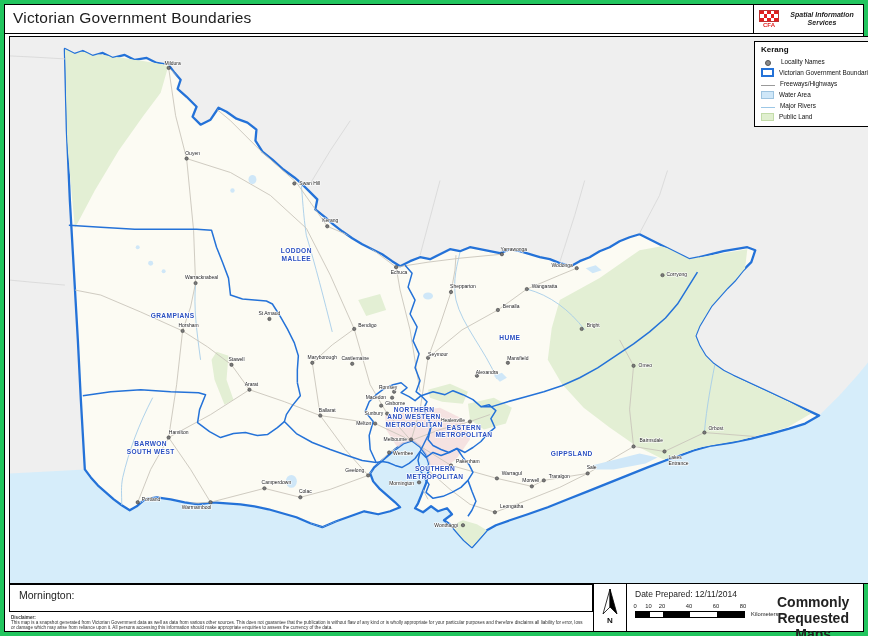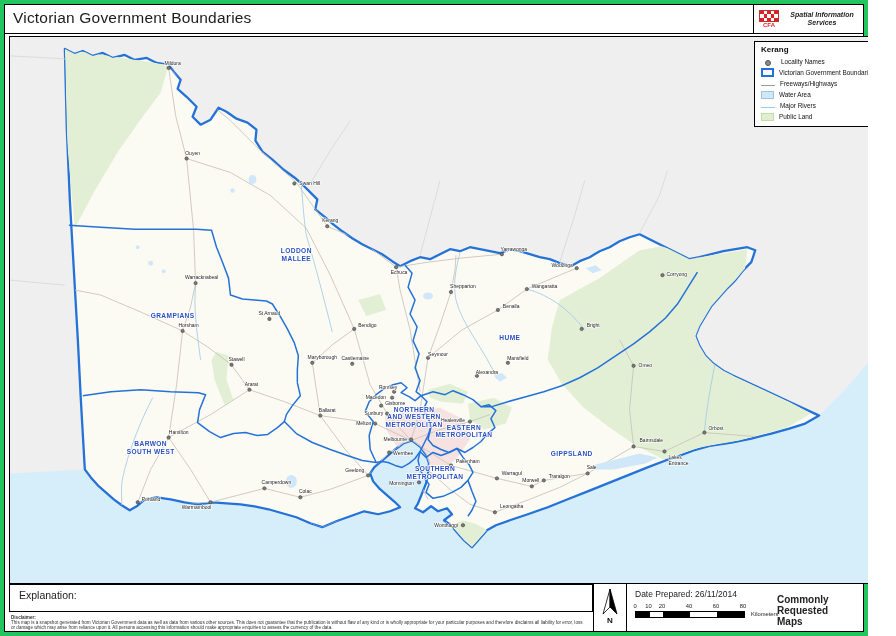--- a/index.html
+++ b/index.html
@@ -60,21 +60,21 @@
   .north-cell{width:33px;flex:none;border-right:1.4px solid #000;display:flex;flex-direction:column;align-items:center;padding-top:4px;box-sizing:border-box;}
   .north-label{font-size:8px;font-weight:bold;color:#111;margin-top:-2px;}
   .scale-cell{width:150px;flex:none;padding:5px 0 0 8px;box-sizing:border-box;}
   .date-prepared{font-size:8.5px;color:#222;}
   .scalebar-wrap{position:relative;margin-top:4px;height:22px;}
   .scale-ticks{position:relative;height:7px;}
   .scale-tick{position:absolute;top:0;font-size:5.8px;color:#222;transform:translateX(-50%);}
   .scale-bar{position:absolute;top:8px;left:0;height:5px;border:.8px solid #000;display:flex;box-sizing:content-box;}
   .scale-seg{height:100%;}
   .scale-unit{position:absolute;top:8px;font-size:5.8px;color:#222;white-space:nowrap;}
-  .product-cell{flex:1;text-align:left;padding:10px 10px 0 0;font-size:10px;font-weight:bold;color:#222;}
+  .product-cell{flex:1;text-align:center;padding:10px 10px 0 0;font-size:14px;font-weight:bold;color:#222;}
 </style>
 </head>
 <body>
 
 <div class="stage">
   <div class="page">
 
     <div class="titlebar">
       <div class="title">Victorian Government Boundaries</div>
       <div class="org-box">
@@ -327,37 +327,37 @@
               <span class="lg-icon publicland-swatch"></span>
               <span class="lg-label">Public Land</span>
             </div>
           </div>
       </div>
     </div>
 
     <div class="footer">
       <div class="foot-left">
         <div class="explanation-box">
-          <span class="explanation-label">Explanation:</span>
+          <span class="explanation-label">Mornington:</span>
         </div>
         <div class="disclaimer">
           <div class="disc-title">Disclaimer:</div>
           <div class="disc-body">This map is a snapshot generated from Victorian Government data as well as data from various other sources. This does not guarantee that the publication is without flaw of any kind or is wholly appropriate for your particular purposes and therefore disclaims all liability for error, loss or damage which may arise from reliance upon it. All persons accessing this information should make appropriate enquiries to assess the currency of the data.</div>
         </div>
       </div>
       <div class="foot-right">
         <div class="north-cell">
           <svg width="20" height="30" viewBox="0 0 20 30">
             <polygon points="10,1 3,26 10,19" fill="#fff" stroke="#000" stroke-width="0.8"></polygon>
             <polygon points="10,1 17,26 10,19" fill="#000" stroke="#000" stroke-width="0.8"></polygon>
           </svg>
           <span class="north-label">N</span>
         </div>
         <div class="scale-cell">
-          <div class="date-prepared">Date Prepared: 26/11/2014</div>
+          <div class="date-prepared">Date Prepared: 12/11/2014</div>
           <div class="scalebar-wrap">
             <div class="scale-ticks" id="scale-ticks">
                 <span class="scale-tick" style="left: 0px;">0</span>
                 <span class="scale-tick" style="left: 13.5px;">10</span>
                 <span class="scale-tick" style="left: 27px;">20</span>
                 <span class="scale-tick" style="left: 54px;">40</span>
                 <span class="scale-tick" style="left: 81px;">60</span>
                 <span class="scale-tick" style="left: 108px;">80</span>
               </div>
             <div class="scale-bar" id="scale-bar-segs">

